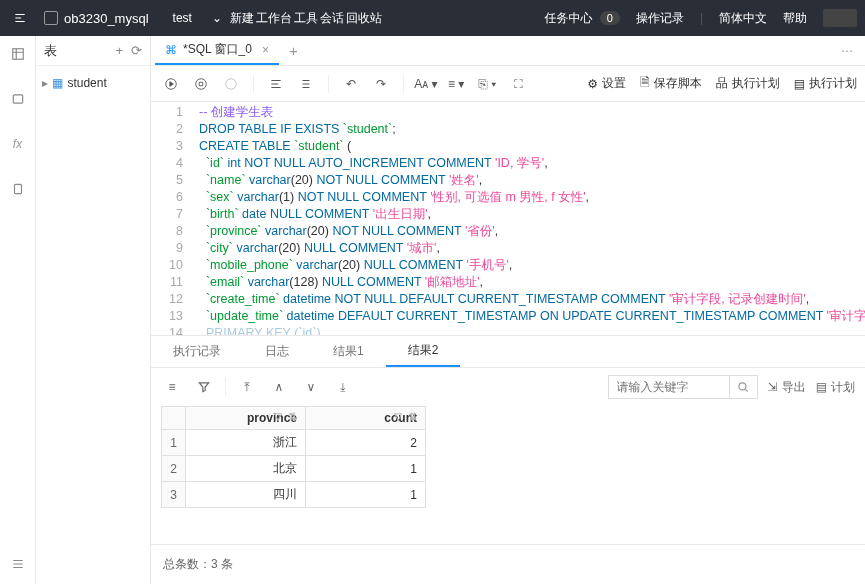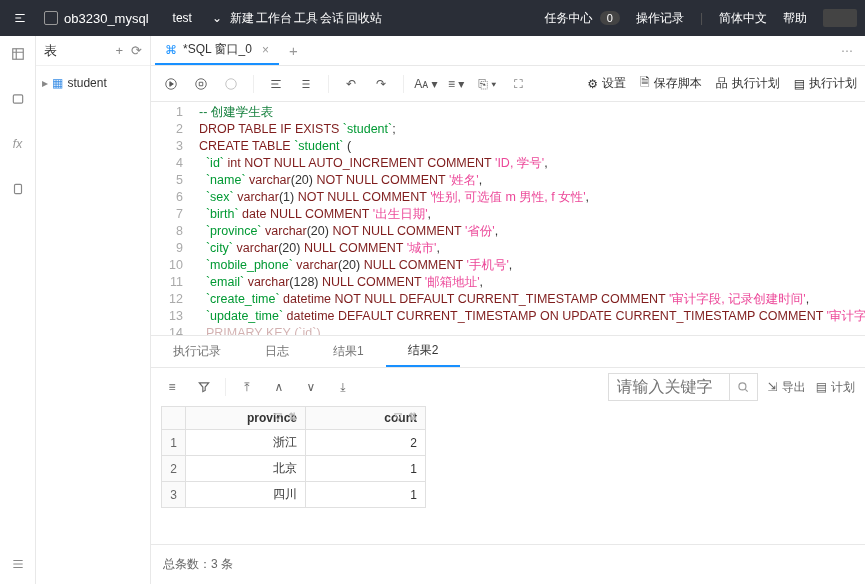--- a/index.html
+++ b/index.html
@@ -38,33 +38,33 @@
 .addtab{margin-left:10px;color:#999;font-size:15px}
 .tabellipsis{margin-left:auto;color:#999;padding:0 8px}
 .toolbar{height:36px;display:flex;align-items:center;padding:0 8px;gap:6px;border-bottom:1px solid #e8e8e8;color:#555}
 .tbtn{width:24px;height:24px;border-radius:3px;display:flex;align-items:center;justify-content:center;cursor:pointer}
 .tsep{width:1px;height:18px;background:#eee;margin:0 4px}
 .tool-right{margin-left:auto;display:flex;align-items:center;gap:14px;font-size:12px;color:#333}
 .tool-right .ritem{display:flex;align-items:center;gap:4px;cursor:pointer}
 .editor{flex:0 0 234px;display:flex;font-family:Consolas,monospace;font-size:12.5px;overflow:hidden;border-bottom:1px solid #e8e8e8}
 .gutter{width:40px;text-align:right;color:#aaa;padding:2px 8px 2px 0;line-height:17px;user-select:none;background:#fff}
 .code{flex:1;padding:2px 0 2px 8px;line-height:17px;white-space:pre;overflow:auto}
-.kw{color:#7f1d1d}
+.kw{color:#0369a1}
 .str{color:#ec4899}
-.cmt{color:#15803d}
+.cmt{color:#8b5cf6}
 .ident{color:#009933}
 .results{flex:1;display:flex;flex-direction:column;min-height:0}
 .res-tabs{height:32px;display:flex;border-bottom:1px solid #e8e8e8}
 .res-tab{padding:0 22px;display:flex;align-items:center;font-size:12px;color:#737373;cursor:pointer}
 .res-tab.active{color:#333;border-bottom:2px solid #1890ff}
 .res-tools{height:38px;display:flex;align-items:center;padding:0 10px;gap:10px;color:#666}
 .res-tools .rbtn{width:22px;height:22px;display:flex;align-items:center;justify-content:center;cursor:pointer}
 .res-tools .rsep{flex:1}
 .res-tools .rsearch{display:flex;border:1px solid #ddd}
-.res-tools .rsearch input{border:none;padding:4px 8px;width:120px;font-size:16px}
+.res-tools .rsearch input{border:none;padding:4px 8px;width:120px;font-size:12px}
 .res-tools .rsearch .sicon{width:28px;border-left:1px solid #ddd;display:flex;align-items:center;justify-content:center;color:#999}
 .res-tools .rtxt{display:flex;align-items:center;gap:4px;cursor:pointer;font-size:12px}
 .grid{padding:0 10px}
 .grid table{border-collapse:collapse;border:1px solid #e0e0e0}
 .grid th,.grid td{border:1px solid #e0e0e0;padding:4px 8px;font-size:12px;text-align:right}
 .grid th{background:#fafafa;font-weight:600;position:relative}
 .grid th .sorters{position:absolute;right:6px;top:4px;color:#bbb;font-size:10px;letter-spacing:2px}
 .grid .rownum{width:24px;text-align:center;color:#666;background:#fafafa}
 .grid th.colh{width:120px}
 .footer{height:40px;border-top:1px solid #e8e8e8;display:flex;align-items:center;padding:0 12px;font-size:12px;color:#666}

